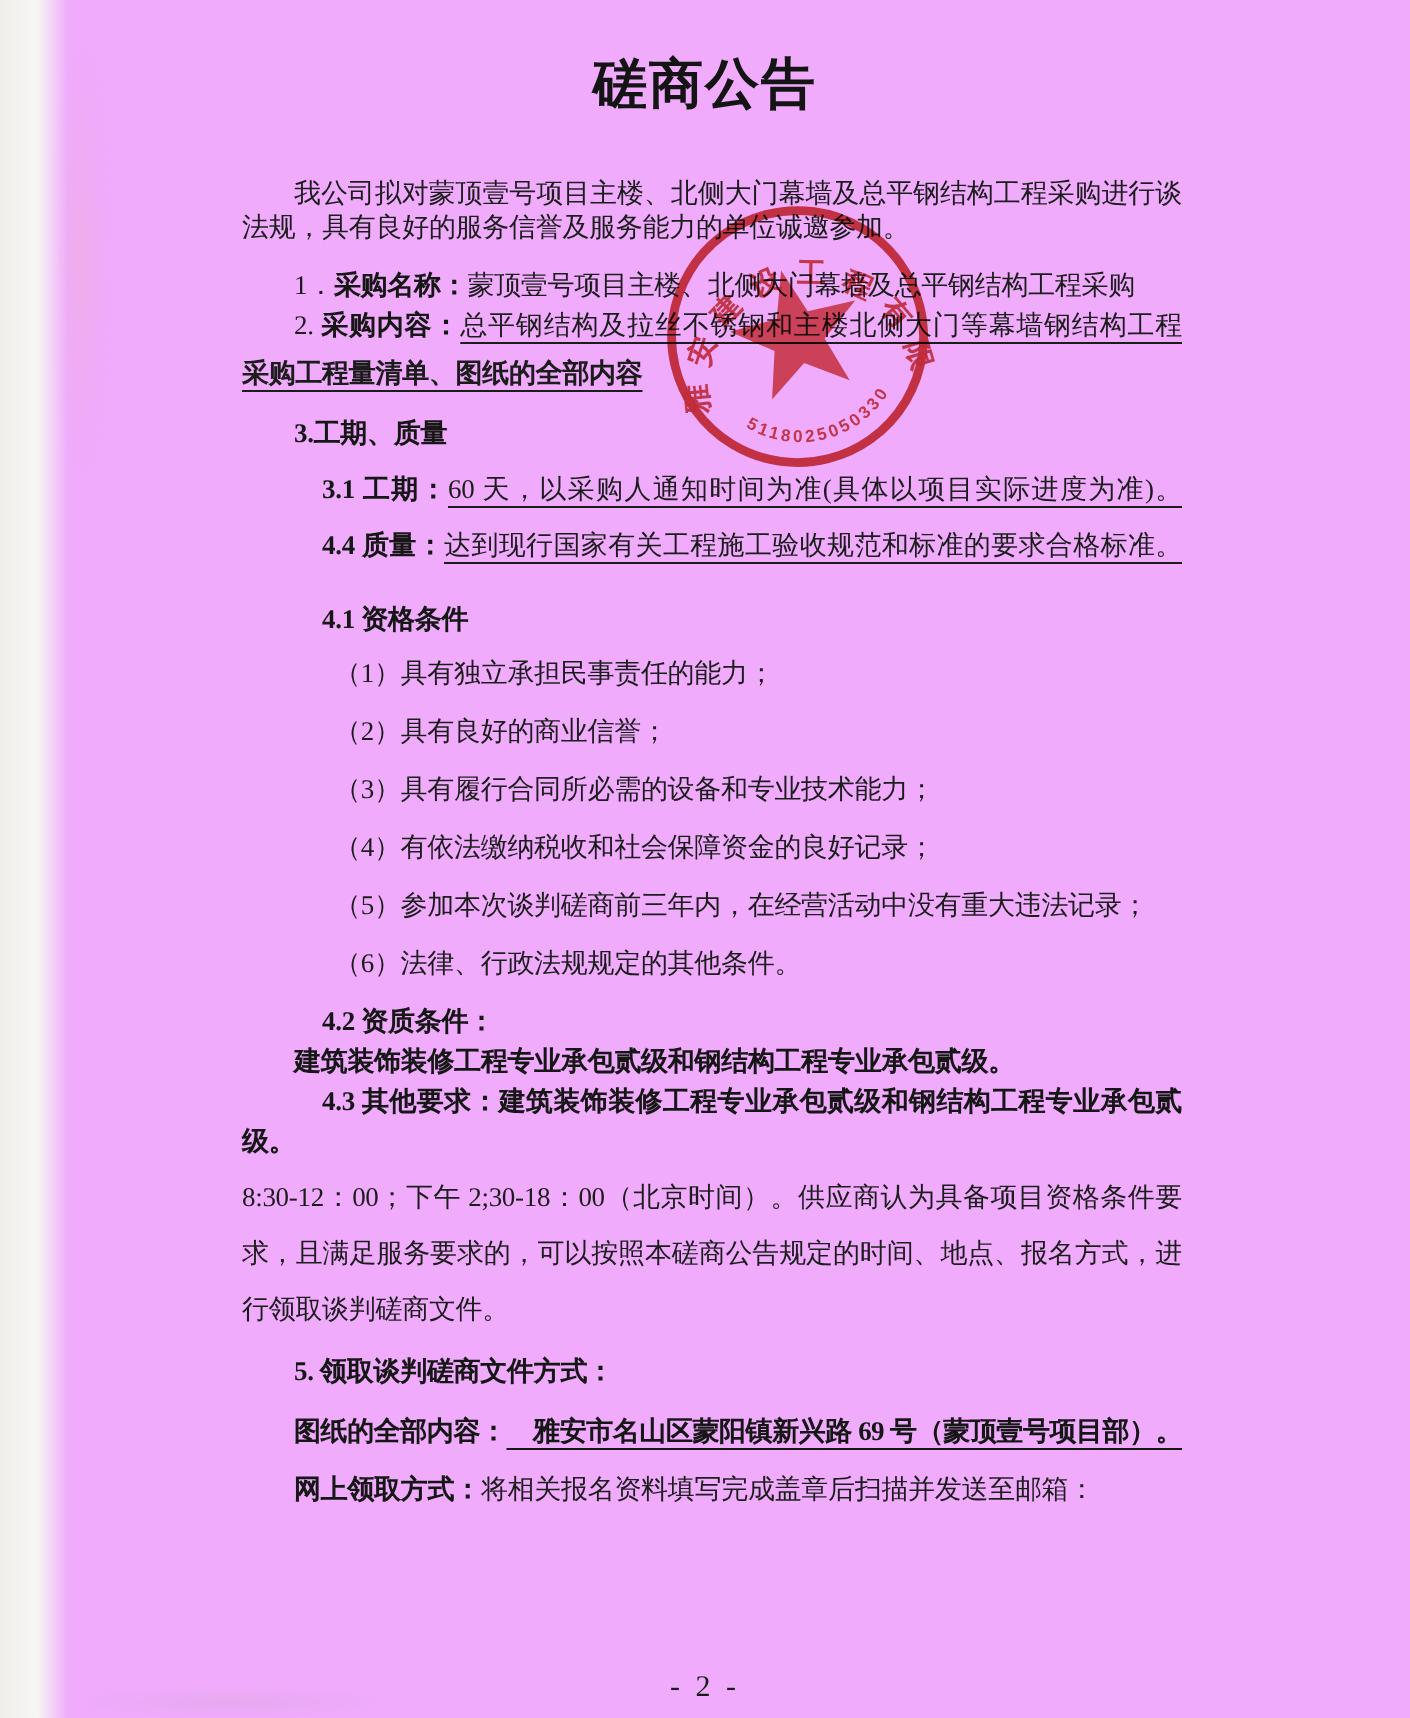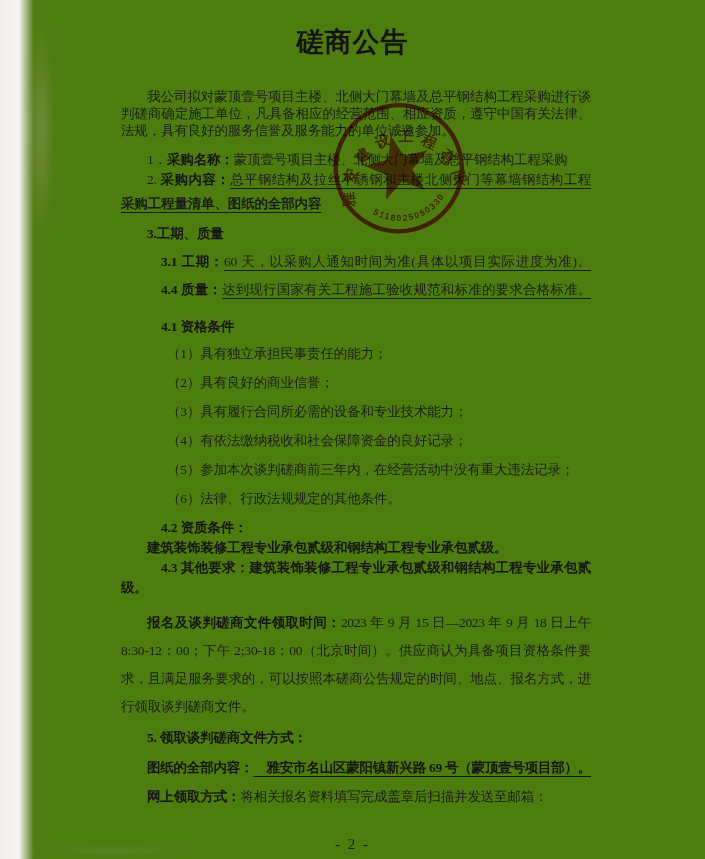--- a/index.html
+++ b/index.html
@@ -1,19 +1,19 @@
 <!DOCTYPE html>
 <html><head>
 <meta charset="utf-8">
 <style>
   html,body{margin:0;padding:0;background:#ffffff;}
   .paper{
     position:relative;
     width:705px;height:859px;
-    background:#4d7c0f;
+    background:#f0abfc;
     overflow:hidden;
     font-family:"Liberation Serif","DejaVu Serif",serif;
     color:#1c1c1c;
   }
   
   .edge-band{
     position:absolute;left:0;top:0;width:34px;height:859px;
     background:linear-gradient(to right,#efeeeb 0%,#f7f6f4 55%,rgba(253,253,252,0) 100%);
     pointer-events:none;
   }
@@ -76,21 +76,20 @@
 
   <div class="edge-band"></div>
   <div class="pink-smear"></div>
   <div class="bottom-smudge"></div>
 
   <div class="doc-title">磋商公告</div>
 
   <div class="content">
 
     <p class="ind-a jl mt24 lh17"><span>我公司拟对蒙顶壹号项目主楼、北侧大门幕墙及总平钢结构工程采购进行谈</span></p>
-    <p class="jl lh17"><span>判磋商确定施工单位，凡具备相应的经营范围、相应资质，遵守中国有关法律、</span></p>
     <p class="lh17"><span>法规，具有良好的服务信誉及服务能力的单位诚邀参加。</span></p>
 
     <p class="ind-a mt11"><span>1．</span><span class="b">采购名称：</span><span>蒙顶壹号项目主楼、北侧大门幕墙及总平钢结构工程采购</span></p>
 
     <p class="ind-a jl"><span>2. </span><span class="b">采购内容：</span><span class="u">总平钢结构及拉丝不锈钢和主楼北侧大门等幕墙钢结构工程</span></p>
     <p class="mt4"><span class="u">采购工程量清单、图纸的全部内容</span></p>
 
     <p class="ind-a mt10"><span class="b">3.工期、质量</span></p>
 
     <p class="ind-b jl mt8"><span class="b">3.1 工期：</span><span class="u">60 天，以采购人通知时间为准(具体以项目实际进度为准)。</span></p>
@@ -106,21 +105,20 @@
     <p class="ind-c mt9"><span>（4）有依法缴纳税收和社会保障资金的良好记录；</span></p>
     <p class="ind-c mt9"><span>（5）参加本次谈判磋商前三年内，在经营活动中没有重大违法记录；</span></p>
     <p class="ind-c mt9"><span>（6）法律、行政法规规定的其他条件。</span></p>
 
     <p class="ind-b mt9"><span class="b">4.2 资质条件：</span></p>
     <p class="ind-a"><span class="b">建筑装饰装修工程专业承包贰级和钢结构工程专业承包贰级。</span></p>
 
     <p class="ind-b jl"><span class="b">4.3 其他要求：</span><span class="b">建筑装饰装修工程专业承包贰级和钢结构工程专业承包贰</span></p>
     <p><span class="b">级。</span></p>
 
-    <p class="ind-a jl mt15 ls-tight"><span class="b">报名及谈判磋商文件领取时间：</span><span>2023 年 9 月 15 日—2023 年 9 月 18 日上午</span></p>
     <p class="jl mt8"><span>8:30-12：00；下午 2;30-18：00（北京时间）。供应商认为具备项目资格条件要</span></p>
     <p class="jl mt8"><span>求，且满足服务要求的，可以按照本磋商公告规定的时间、地点、报名方式，进</span></p>
     <p class="mt8"><span>行领取谈判磋商文件。</span></p>
 
     <p class="ind-a mt11"><span class="b">5. 领取谈判磋商文件方式：</span></p>
 
     <p class="ind-a jl mt10 ls-tight"><span class="b">图纸的全部内容：</span><span class="b u">　雅安市名山区蒙阳镇新兴路 69 号（蒙顶壹号项目部）。</span></p>
 
     <p class="ind-a mt9"><span class="b">网上领取方式：</span><span>将相关报名资料填写完成盖章后扫描并发送至邮箱：</span></p>
 

